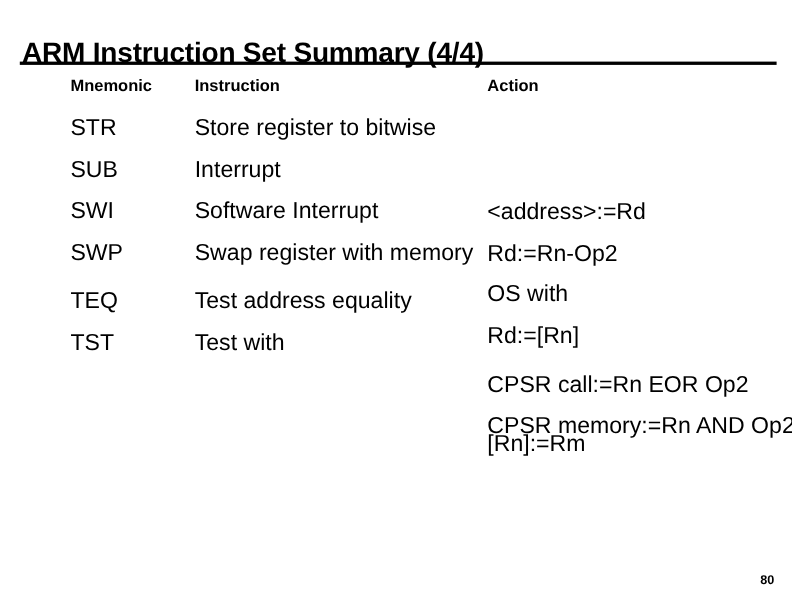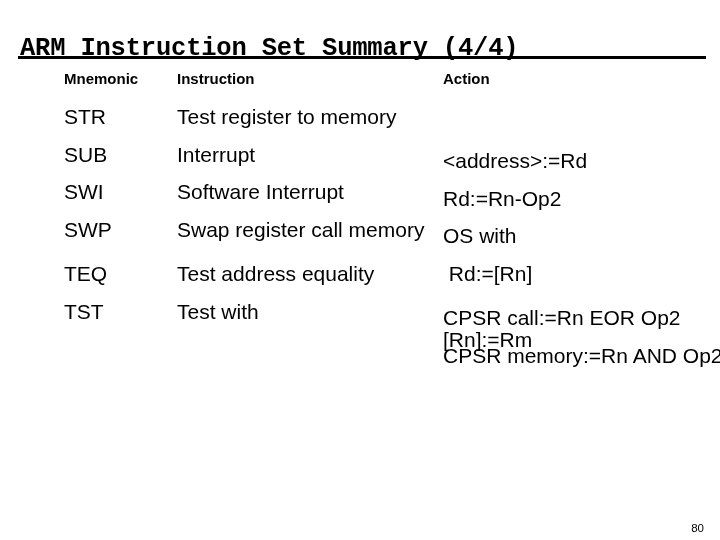--- a/index.html
+++ b/index.html
@@ -26,21 +26,20 @@
   
   #slide-title {
     position: absolute;
     left: 20px;
     top: 17px;
     font-size: 25.5px;
     font-weight: bold;
     letter-spacing: -0.2px;
     line-height: 1.15;
     white-space: nowrap;
-    font-family: Liberation Mono, monospace;
   }
 
   
   #title-rule {
     position: absolute;
     left: 18px;
     top: 56px;
     width: 688px;
     height: 3px;
     background: #000000;
@@ -50,21 +49,21 @@
   #instruction-table {
     position: absolute;
     left: 0;
     top: 0;
     width: 720px;
     height: 340px;
   }
 
   .col-mnemonic { position: absolute; left: 64px; }
   .col-instruction { position: absolute; left: 177px; }
-  .col-action { position: absolute; left: 443px; text-align: right; }
+  .col-action { position: absolute; left: 443px; }
 
   .header-row .cell {
     font-size: 15px;
     font-weight: bold;
     white-space: nowrap;
     top: 0;
   }
   .header-row {
     position: absolute;
     left: 0;
@@ -88,29 +87,29 @@
 
   
   #row-str { top: 106px; }
   #row-sub { top: 144px; }
   #row-swi { top: 181px; }
   #row-swp { top: 219px; }
   #row-teq { top: 263px; }
   #row-tst { top: 301px; }
 
   .action-lines { display: block; }
-  .action-lines .action-line { display: block; line-height: 22px; }
+  .action-lines .action-line { display: block; line-height: 22px; margin-top: 32px; }
 
   
   #page-number {
     position: absolute;
     right: 16px;
     bottom: 6px;
     font-size: 11.5px;
-    font-weight: normal;
+    font-weight: bold;
     color: #000000;
   }
 </style>
 </head>
 <body>
 
 <div id="slide">
 
   <h1 id="slide-title">ARM Instruction Set Summary (4/4)</h1>
 
@@ -119,21 +118,21 @@
   <div id="instruction-table">
 
     <div class="header-row">
       <span class="cell col-mnemonic">Mnemonic</span>
       <span class="cell col-instruction">Instruction</span>
       <span class="cell col-action">Action</span>
     </div>
 
     <div class="data-row" id="row-str">
       <span class="cell col-mnemonic">STR</span>
-      <span class="cell col-instruction">Test register to memory</span>
+      <span class="cell col-instruction">Store register to bitwise</span>
       <span class="cell col-action action-lines">
         <span class="action-line">&lt;address&gt;:=Rd</span>
       </span>
     </div>
 
     <div class="data-row" id="row-sub">
       <span class="cell col-mnemonic">SUB</span>
       <span class="cell col-instruction">Interrupt</span>
       <span class="cell col-action action-lines">
         <span class="action-line">Rd:=Rn-Op2</span>
@@ -143,21 +142,21 @@
     <div class="data-row" id="row-swi">
       <span class="cell col-mnemonic">SWI</span>
       <span class="cell col-instruction">Software Interrupt</span>
       <span class="cell col-action action-lines">
         <span class="action-line">OS with</span>
       </span>
     </div>
 
     <div class="data-row" id="row-swp">
       <span class="cell col-mnemonic">SWP</span>
-      <span class="cell col-instruction">Swap register call memory</span>
+      <span class="cell col-instruction">Swap register with memory</span>
       <span class="cell col-action action-lines">
         <span class="action-line">Rd:=[Rn]</span>
         <span class="action-line">[Rn]:=Rm</span>
       </span>
     </div>
 
     <div class="data-row" id="row-teq">
       <span class="cell col-mnemonic">TEQ</span>
       <span class="cell col-instruction">Test address equality</span>
       <span class="cell col-action action-lines">

